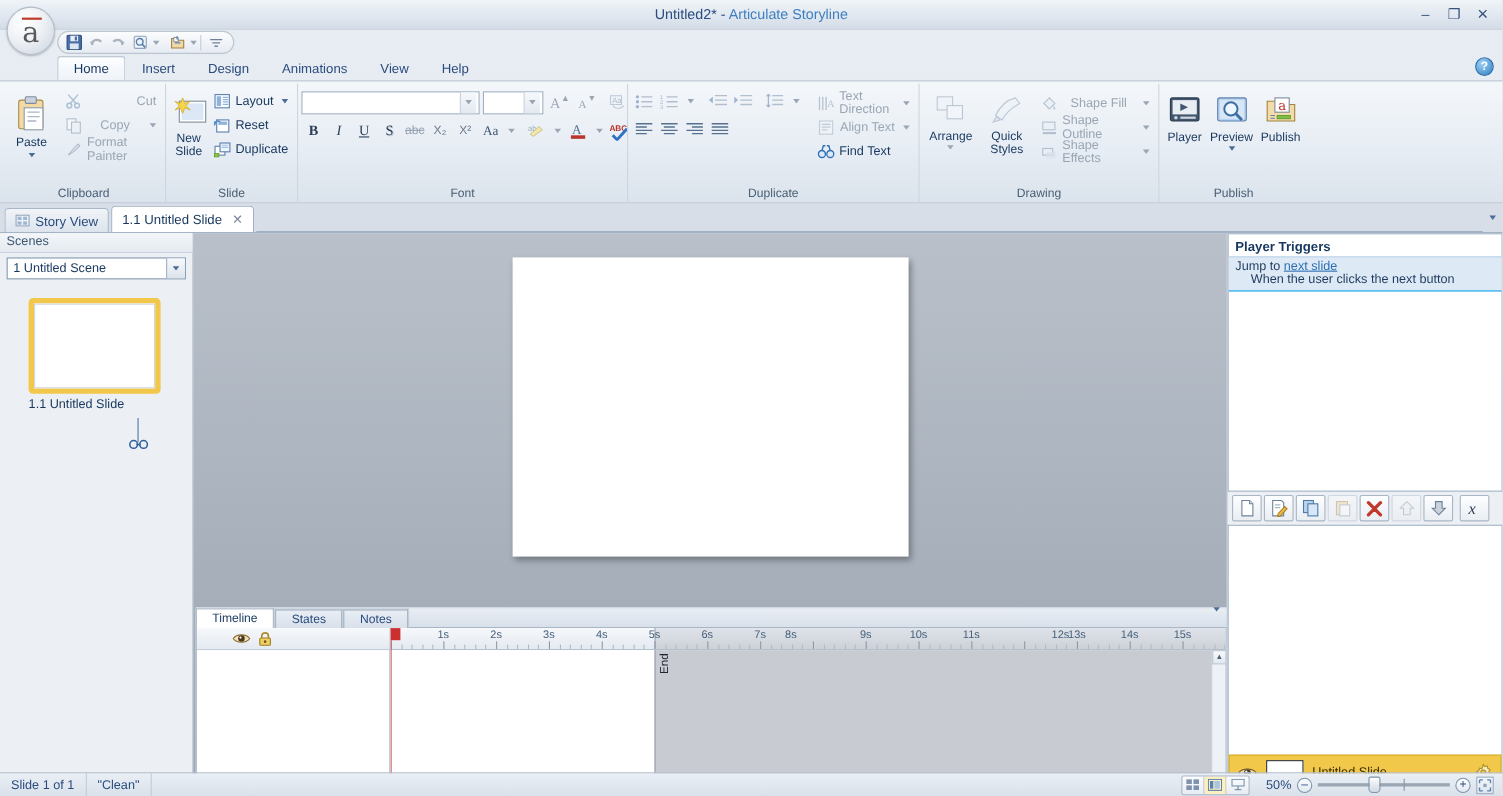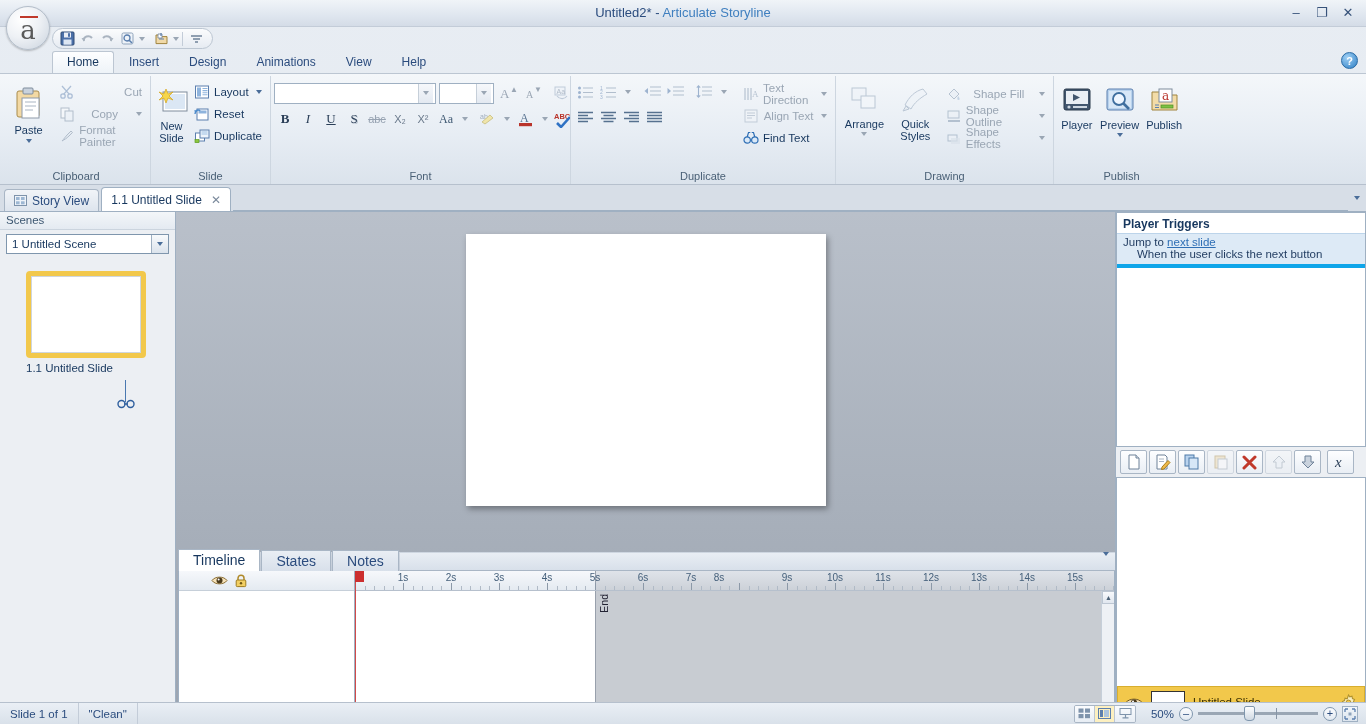--- a/index.html
+++ b/index.html
@@ -139,21 +139,21 @@
                 background: linear-gradient(#b9c0ca, #a8b0bb 55%, #9ba3af);
                 display: flex; align-items: flex-start; justify-content: center; }
   .slide { margin-top: 22px; width: 360px; height: 272px; background: #fff;
            box-shadow: 2px 3px 6px rgba(0,0,0,.35); }
 
   
   .tlpanel { position: absolute; left: 2px; right: 0; bottom: 0; height: 197px;
              background: #eceff3; }
   .tl-tabs { height: 19px; display: flex; align-items: flex-end;
              background: linear-gradient(#cfd7e1, #c2cbd7); }
-  .tl-tab { padding: 2px 14px 2px; font-size: 14px; color: #2b4c7e; cursor: default;
+  .tl-tab { padding: 2px 14px 2px; font-size: 11px; color: #2b4c7e; cursor: default;
             background: linear-gradient(#e9eef4, #d8e0ea);
             border: 1px solid #a9b6c5; border-bottom: none; margin-right: 1px; }
   .tl-tab.active { background: #fff; color: #17375e; padding-bottom: 3px; }
   .tl-tab-fill { flex: 1; height: 18px; background: linear-gradient(#e9eef4, #d8e0ea);
                  border-bottom: 1px solid #a9b6c5; position: relative; }
   .tl-collapse { position: absolute; right: 6px; top: 3px; }
 
   .tl-body { position: relative; height: 160px; background: #fff;
              border: 1px solid #9fb0c2; border-top: none; display: flex; }
   .tl-left { width: 176px; border-right: 1px solid #9fb0c2;
@@ -191,21 +191,21 @@
   .panel-hdr { height: 19px; display: flex; align-items: center; padding: 0 6px;
                font-size: 11.5px; color: #3d5771;
                background: linear-gradient(#f3f6f9, #dfe6ee);
                border-bottom: 1px solid #c3ccd8; }
   .panel-hdr .chev { margin-left: auto; }
   .trigbody { flex: 1; background: #fff; border: 1px solid #9fb0c2; margin: 0;
               position: relative; }
   .trig-section { font-weight: bold; font-size: 12px; color: #17375e;
                   padding: 4px 6px 2px; }
   .trig-item { background: #ddeaf6; border-top: 1px solid #bcd4ea;
-               border-bottom: 4px solid #0ea5e9; padding: 2px 6px 4px; cursor: default; }
+               border-bottom: 1px solid #0ea5e9; padding: 2px 6px 4px; cursor: default; }
   .trig-line1 { font-size: 11.5px; color: #1f3a5f; }
   .trig-link { color: #2f6fb5; text-decoration: underline; }
   .trig-line2 { font-size: 11.5px; color: #1f3a5f; padding-left: 14px; }
   .trigtools { height: 30px; display: flex; align-items: center; gap: 2px;
                padding: 0 4px; background: #eceff3; }
   .ttbtn { width: 27px; height: 24px; display: flex; align-items: center;
            justify-content: center; background: linear-gradient(#fdfeff, #e9eef4);
            border: 1px solid #a9b6c5; border-radius: 2px; cursor: default; }
   .ttbtn.dis { opacity: .42; }
 
@@ -862,21 +862,21 @@
                   <div class="tick minor" style="left: 537.6px;"></div>
                   <div class="tick minor" style="left: 547.2px;"></div>
                   <div class="tick minor" style="left: 556.8px;"></div>
                   <div class="tick minor" style="left: 566.4px;"></div>
                   <div class="ticklabel" style="left: 528px;">11s</div>
                   <div class="tick major" style="left: 576px;"></div>
                   <div class="tick minor" style="left: 585.6px;"></div>
                   <div class="tick minor" style="left: 595.2px;"></div>
                   <div class="tick minor" style="left: 604.8px;"></div>
                   <div class="tick minor" style="left: 614.4px;"></div>
-                  <div class="ticklabel" style="left: 576px;">12s</div>
+                  <div class="ticklabel" style="left: 609px;">12s</div>
                   <div class="tick major" style="left: 624px;"></div>
                   <div class="tick minor" style="left: 633.6px;"></div>
                   <div class="tick minor" style="left: 643.2px;"></div>
                   <div class="tick minor" style="left: 652.8px;"></div>
                   <div class="tick minor" style="left: 662.4px;"></div>
                   <div class="ticklabel" style="left: 624px;">13s</div>
                   <div class="tick major" style="left: 672px;"></div>
                   <div class="tick minor" style="left: 681.6px;"></div>
                   <div class="tick minor" style="left: 691.2px;"></div>
                   <div class="tick minor" style="left: 700.8px;"></div>

